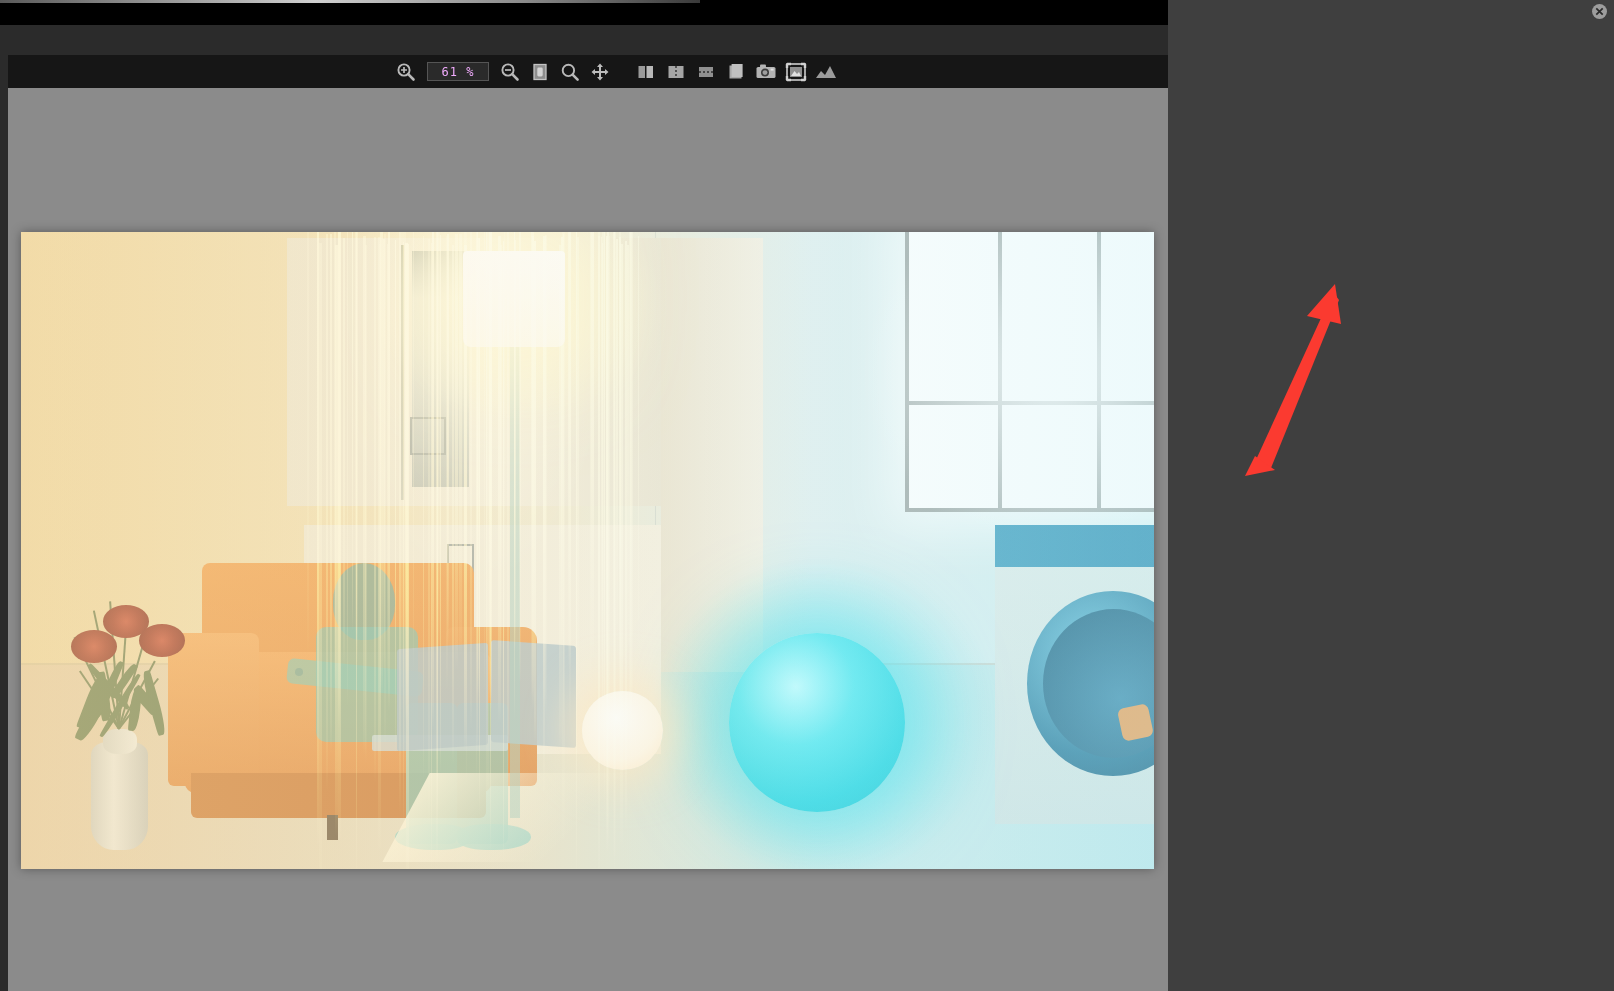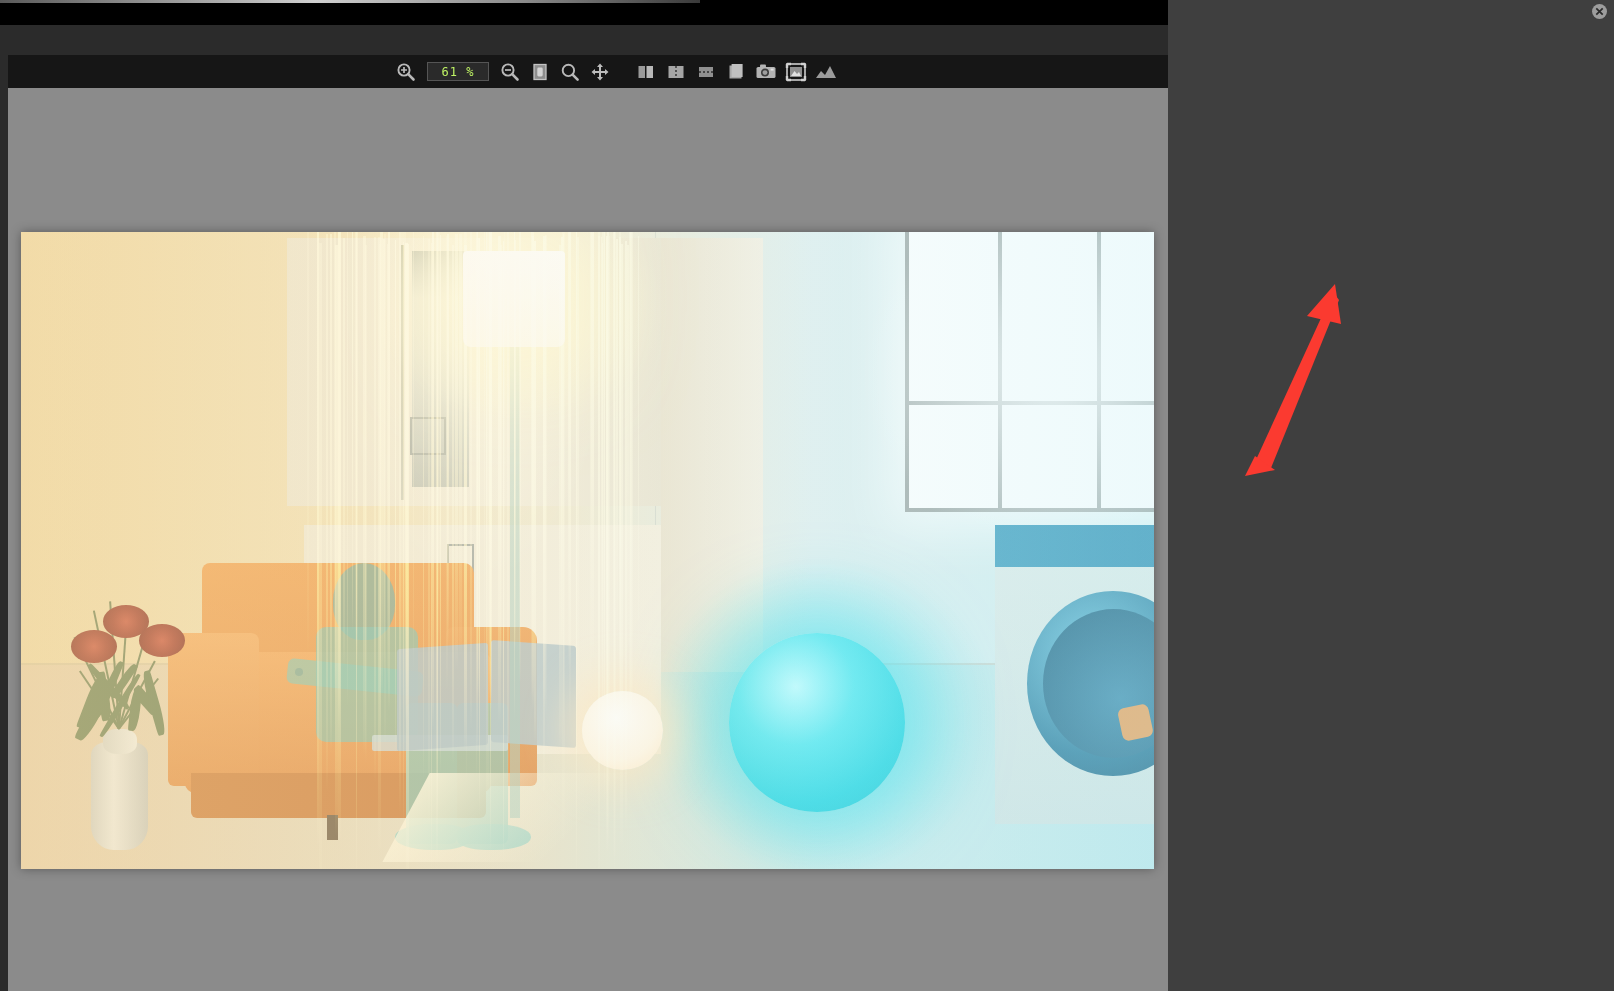--- a/index.html
+++ b/index.html
@@ -18,21 +18,21 @@
 
   
   .editor { position:absolute; left:0; top:25px; width:1168px; height:966px; background:#2b2b2b; }
 
   .toolbar { position:absolute; left:8px; top:30px; width:1160px; height:33px; background:#161616; }
   .tb-inner { position:absolute; left:383px; top:0; height:33px; display:flex; align-items:center; gap:0px; }
   .tb-btn { width:30px; height:29px; display:flex; align-items:center; justify-content:center;
             color:#b9b9b9; }
   .tb-btn svg { display:block; }
   .zoomfield { width:62px; height:19px; background:#2a2a2a; border:1px solid #555;
-               color:#bef264; font-family:"DejaVu Sans Mono", monospace; font-size:12px;
+               color:#f0abfc; font-family:"DejaVu Sans Mono", monospace; font-size:12px;
                display:flex; align-items:center; justify-content:center; letter-spacing:1px;
                margin:0 6px; }
   .tb-gap { width:16px; }
 
   .canvas-area { position:absolute; left:8px; top:63px; width:1160px; height:903px; background:#8b8b8b; }
 
   
   .render { position:absolute; left:13px; top:144px; width:1133px; height:637px;
             overflow:hidden; box-shadow:0 0 10px rgba(0,0,0,.35); }
   .render-inner { position:absolute; inset:0; }

